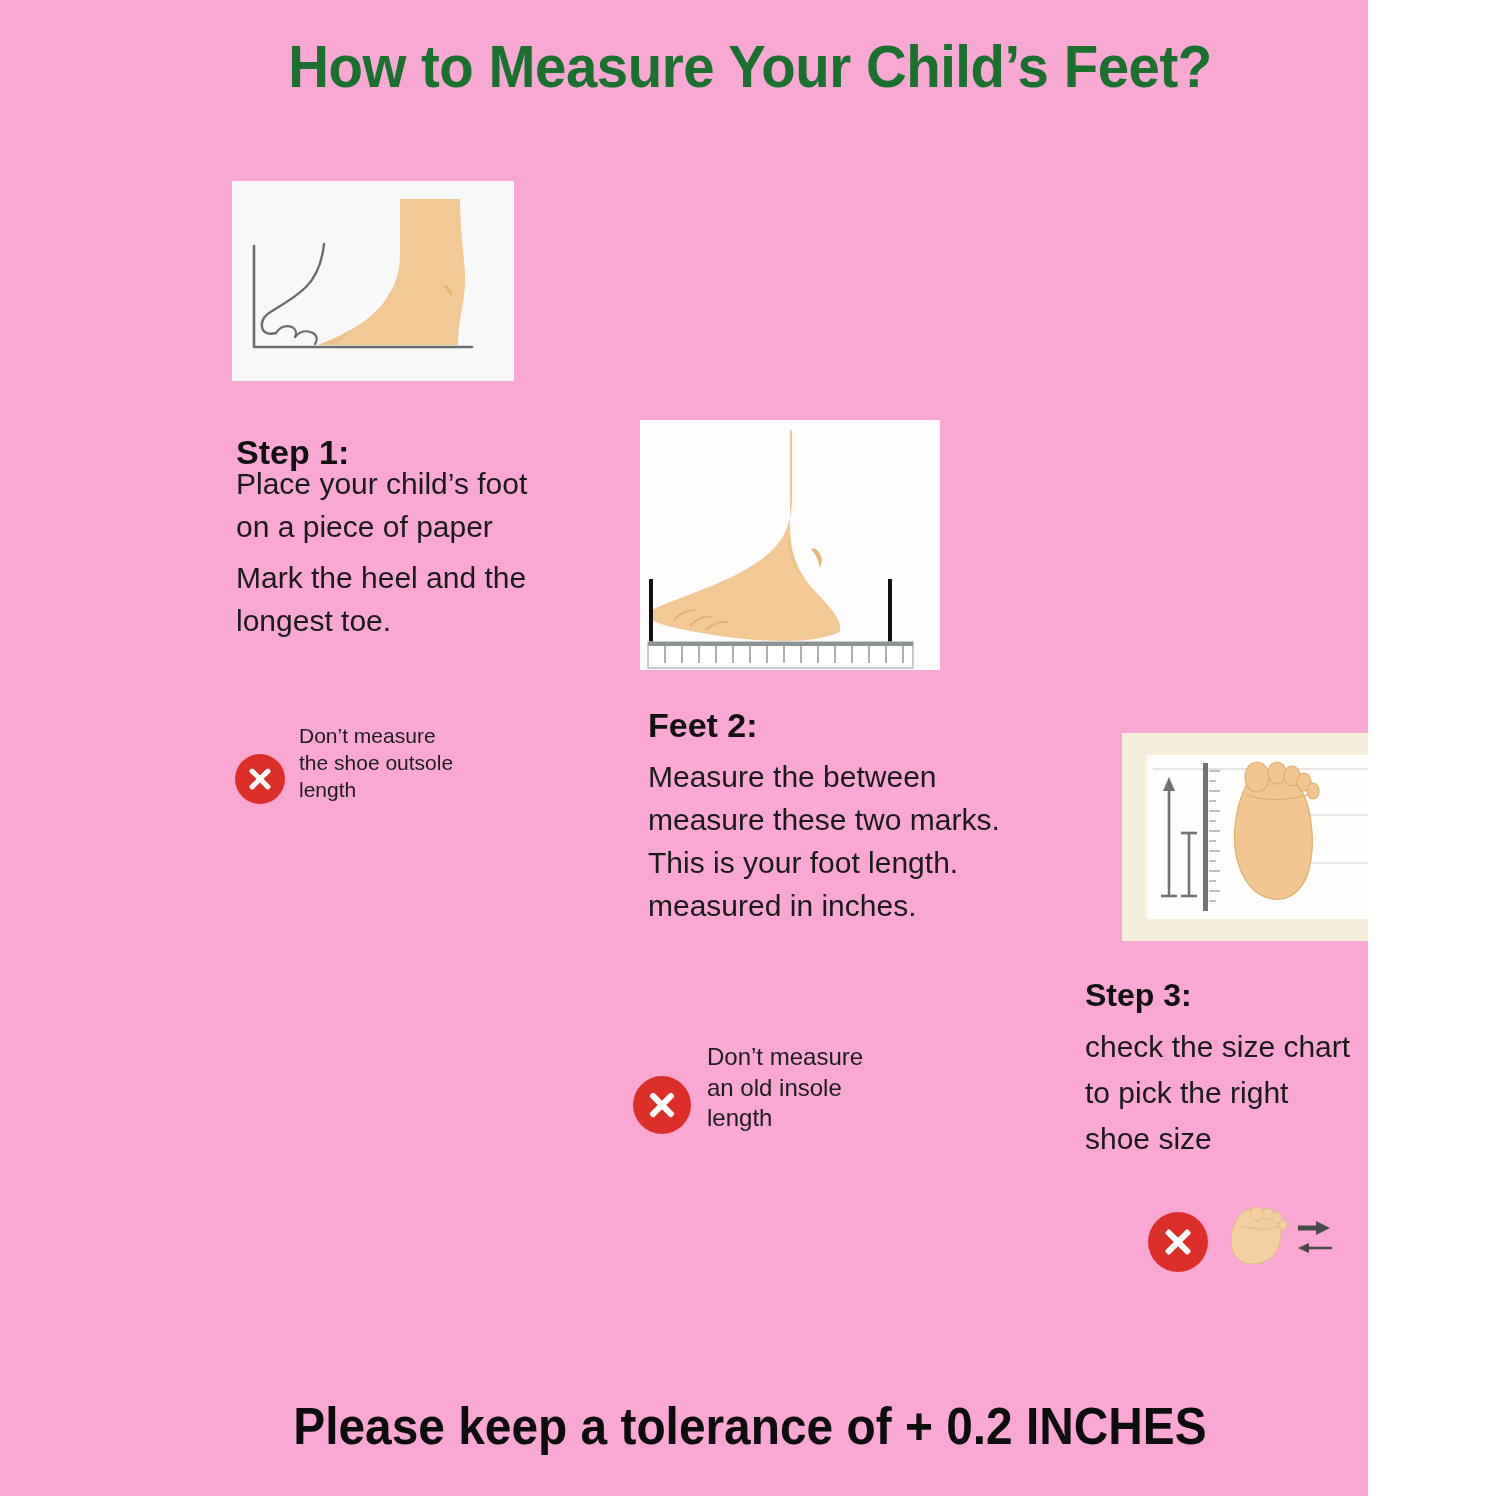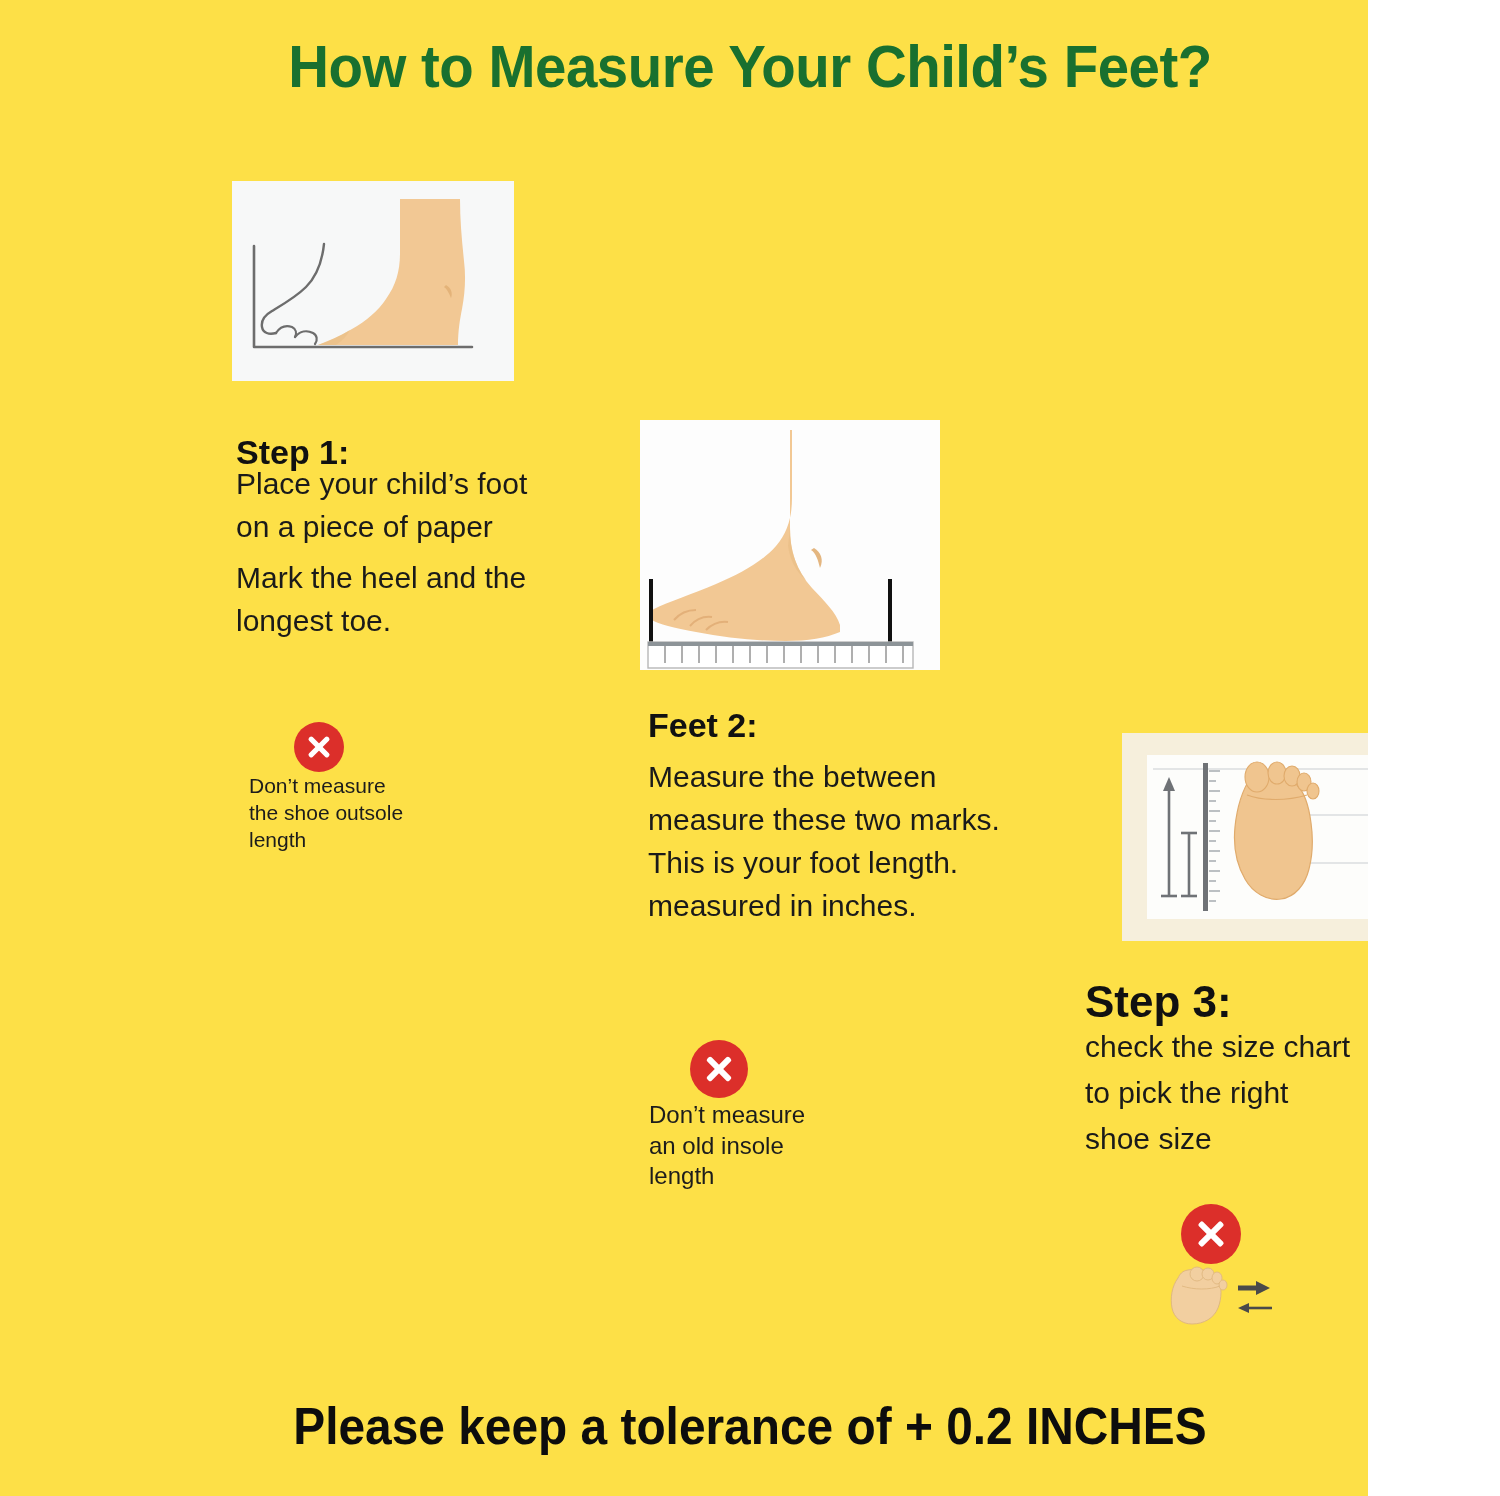--- a/index.html
+++ b/index.html
@@ -7,21 +7,21 @@
     padding: 0;
     background: #ffffff;
   }
   body {
     font-family: "Liberation Sans", sans-serif;
   }
   #page {
     position: relative;
     width: 1368px;
     height: 1496px;
-    background: #fde047;
+    background: #f9a8d4;
     overflow: hidden;
   }
 
   
   #title {
     position: absolute;
     left: 0;
     top: 32px;
     width: 1500px;
     text-align: center;
@@ -64,22 +64,21 @@
     color: #1a1a1a;
   }
   .step-body p {
     margin: 0 0 2px 0;
   }
 
   
   .warn {
     position: absolute;
     display: flex;
-    align-items: center;
-    flex-direction: column;
+    align-items: flex-end;
   }
   .warn-circle {
     flex: 0 0 auto;
     border-radius: 50%;
     background: #dc2f2a;
     position: relative;
   }
   .warn-circle::before,
   .warn-circle::after {
     content: "";
@@ -288,21 +287,21 @@
         <ellipse cx="130" cy="18" rx="9" ry="11" fill="#f0c58f" stroke="#e0ab6c" stroke-width="1.1"></ellipse>
         <ellipse cx="145" cy="21" rx="8" ry="10" fill="#f0c58f" stroke="#e0ab6c" stroke-width="1.1"></ellipse>
         <ellipse cx="157" cy="27" rx="7" ry="9" fill="#f0c58f" stroke="#e0ab6c" stroke-width="1.1"></ellipse>
         <ellipse cx="166" cy="36" rx="6" ry="8" fill="#f0c58f" stroke="#e0ab6c" stroke-width="1.1"></ellipse>
 
         <path d="M 100 40 C 116 46, 140 46, 160 40" fill="none" stroke="#e0ab6c" stroke-width="1.2"></path>
       </svg>
     </div>
   </div>
 
-  <div class="step-head" style="left:1085px; top:977px; font-size:44px;">Step 3:</div>
+  <div class="step-head" style="left:1085px; top:977px; font-size:32px;">Step 3:</div>
   <div class="step-body" style="left:1085px; top:1025px; width:340px; font-size:30px; line-height:44px;">
     <p>check the size chart</p>
     <p>to pick the right</p>
     <p>shoe size</p>
   </div>
 
   <div id="warn3" class="warn">
     <div class="warn-circle" style="width:60px; height:60px;">
       <span style="position:absolute;left:50%;top:50%;width:32px;height:6px;background:#fff;border-radius:2px;transform:translate(-50%,-50%) rotate(45deg);"></span>
       <span style="position:absolute;left:50%;top:50%;width:32px;height:6px;background:#fff;border-radius:2px;transform:translate(-50%,-50%) rotate(-45deg);"></span>

